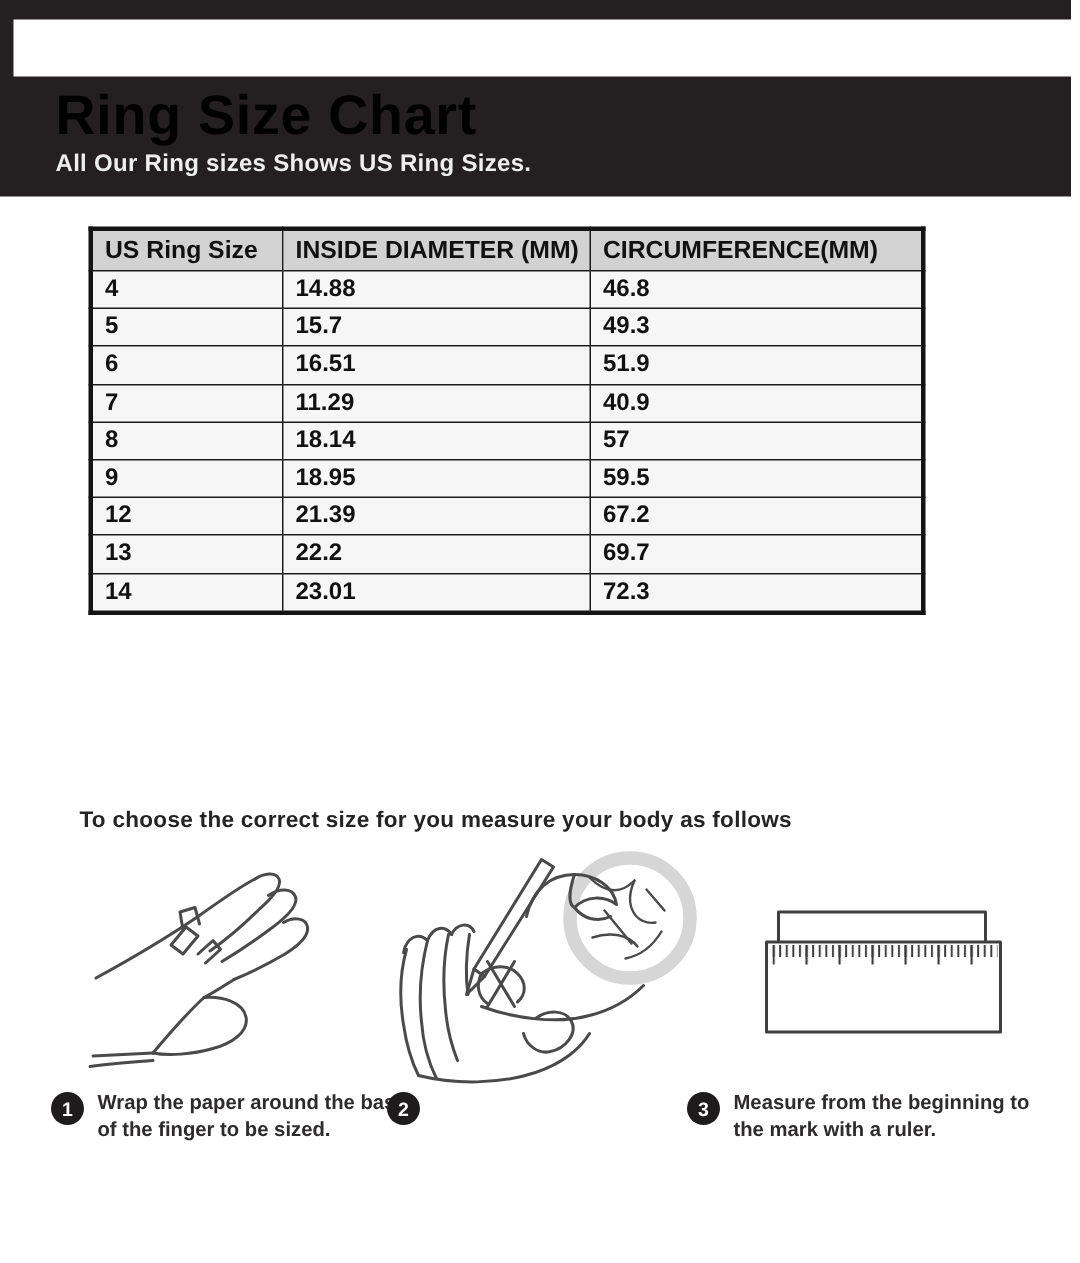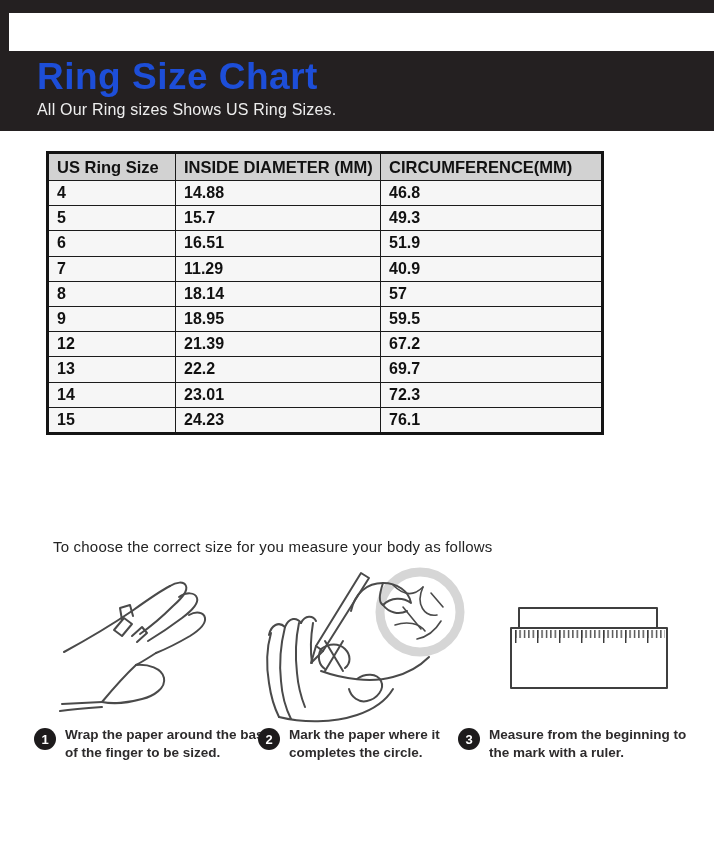--- a/index.html
+++ b/index.html
@@ -6,43 +6,43 @@
   body{
     width:720px;height:842px;position:relative;background:#ffffff;
     font-family:"Liberation Sans","DejaVu Sans",sans-serif;
     -webkit-font-smoothing:antialiased;overflow:hidden;
   }
   
   .band-bg{position:absolute;left:0;top:0;width:714px;height:131px;background:#242021;}
   .white-strip{position:absolute;left:9px;top:13px;width:711px;height:38px;background:#ffffff;}
   .page-title{
     position:absolute;left:37px;top:56px;margin:0;
-    color:#1d4ed8;font-size:37px;font-weight:700;letter-spacing:.5px;
+    color:#000000;font-size:37px;font-weight:700;letter-spacing:.5px;
   }
   .page-subtitle{
     position:absolute;left:37px;top:101px;margin:0;
-    color:#eeeeee;font-size:16px;font-weight:400;letter-spacing:.2px;
+    color:#eeeeee;font-size:16px;font-weight:700;letter-spacing:.2px;
   }
   
   table.size-table{
-    position:absolute;left:46px;top:151px;width:555px;
+    position:absolute;left:59px;top:151px;width:555px;
     border-collapse:collapse;table-layout:fixed;
     border:3px solid #141414;
   }
   .size-table th,.size-table td{
     border:1.6px solid #1b1b1b;text-align:left;
     padding:1px 4px 1px 8px;font-weight:700;color:#111111;
     overflow:hidden;white-space:nowrap;
   }
   .size-table th{background:#d2d2d2;height:24px;font-size:16.5px;}
   .size-table td{background:#f6f6f6;height:22.2px;font-size:16px;}
   
   .intro-text{
     position:absolute;left:53px;top:538px;margin:0;
-    font-size:15px;font-weight:400;color:#242424;letter-spacing:.2px;
+    font-size:15px;font-weight:700;color:#242424;letter-spacing:.2px;
   }
   .illu{position:absolute;}
   .illu svg{display:block;}
   .steps .step{position:absolute;top:726px;display:flex;gap:9px;align-items:flex-start;}
   .step-badge{
     flex:0 0 22px;width:22px;height:22px;border-radius:50%;
     background:#1d1b1c;color:#ffffff;font-size:13px;font-weight:700;
     display:flex;align-items:center;justify-content:center;margin-top:2px;
   }
   .step-text{margin:0;font-size:13.5px;font-weight:700;color:#2d2b2c;line-height:1.3;}
@@ -111,25 +111,20 @@
       </tr>
       <tr>
         <td>13</td>
         <td>22.2</td>
         <td>69.7</td>
       </tr>
       <tr>
         <td>14</td>
         <td>23.01</td>
         <td>72.3</td>
-      </tr>
-      <tr>
-        <td>15</td>
-        <td>24.23</td>
-        <td>76.1</td>
       </tr>
     </tbody>
 </table>
 
 <p class="intro-text">To choose the correct size for you measure your body as follows</p>
 
 <div class="illu" style="left:58px;top:580px;">
   <svg width="172" height="138" viewBox="0 0 172 138" fill="none" stroke="#4a4a4a" stroke-width="2" stroke-linecap="round" stroke-linejoin="round">
     <path d="M6,72 C28,60 52,46 74,31 C88,21 102,11 112,6"></path>
     <path d="M112,6 C118,2 126,1 128,6 C130,11 123,19 115,26 C104,37 92,47 82,54"></path>
@@ -196,19 +191,18 @@
   </svg>
 </div>
 
 <div class="steps">
   <div class="step" id="step-1">
     <span class="step-badge">1</span>
     <p class="step-text">Wrap the paper around the base of the finger to be sized.</p>
   </div>
   <div class="step" id="step-2">
     <span class="step-badge">2</span>
-    <p class="step-text">Mark the paper where it completes the circle.</p>
   </div>
   <div class="step" id="step-3">
     <span class="step-badge">3</span>
     <p class="step-text">Measure from the beginning to the mark with a ruler.</p>
   </div>
 </div>
 
 </body></html>

